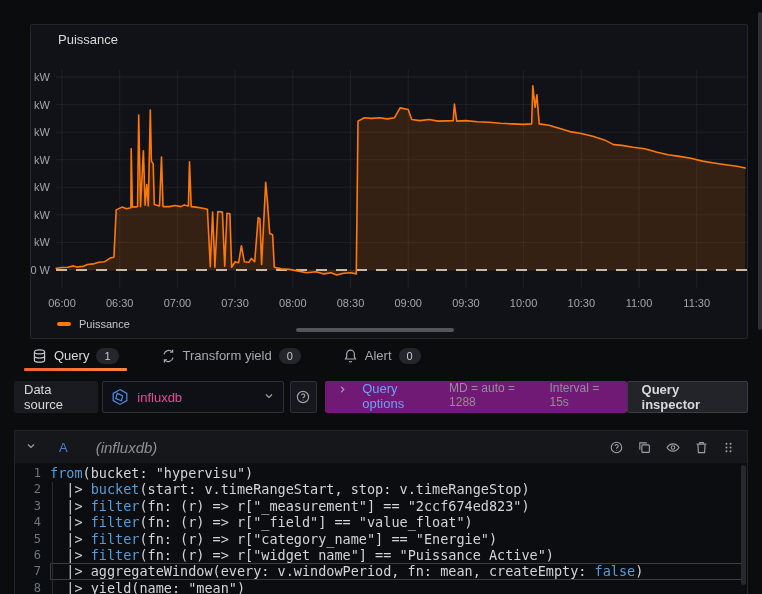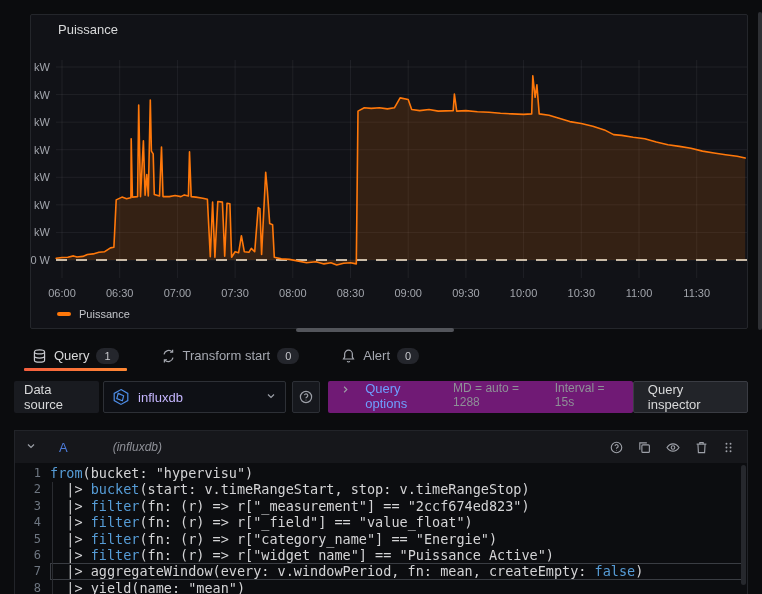--- a/index.html
+++ b/index.html
@@ -1,20 +1,20 @@
 <!DOCTYPE html>
 <html><head>
 <meta charset="utf-8">
 <style>
   html,body{margin:0;padding:0;background:#0b0c0e;}
   .stage{position:relative;width:762px;height:594px;overflow:hidden;background:#0b0c0e;
          font-family:"Liberation Sans",sans-serif;color:#d8d9da;}
 
   
-  .panel{position:absolute;left:30px;top:14px;width:718px;height:315px;
+  .panel{position:absolute;left:30px;top:24px;width:718px;height:315px;
          background:#111217;border:1px solid #24262b;border-radius:2px;box-sizing:border-box;}
   .panel-title{position:absolute;left:27px;top:7px;font-size:13px;font-weight:500;color:#d8d9da;}
   .chart-svg{position:absolute;left:0;top:0;}
   .legend{position:absolute;left:26px;top:293px;display:flex;align-items:center;gap:8px;}
   .legend-swatch{width:14px;height:4px;border-radius:2px;}
   .legend-label{font-size:11px;color:#c4c6cb;}
 
   
   .resize-handle{position:absolute;left:296px;top:328px;width:158px;height:4px;
                  border-radius:2px;background:#53555b;}
@@ -30,38 +30,38 @@
   .ticon{display:flex;align-items:center;}
   .ticon svg{stroke:#a5a8b0;fill:none;stroke-width:1.3;}
   .tab.active .ticon svg{stroke:#c8cacf;}
 
   
   .toolbar{position:absolute;left:14px;top:381px;width:734px;height:32px;display:flex;align-items:stretch;}
   .ds-label{background:#191b20;border-radius:2px;padding:16px 10px;display:flex;align-items:center;
             font-size:13px;color:#d8d9da;margin-right:4px;}
   .ds-select{width:196px;background:#0e1015;border:1px solid #2d3036;border-radius:2px;
              display:flex;align-items:center;gap:8px;padding:0 8px;box-sizing:border-box;cursor:pointer;}
-  .ds-select .ds-name{font-size:13px;color:#c4b5fd;flex:1;}
+  .ds-select .ds-name{font-size:13px;color:#ec4899;flex:1;}
   .iconbox{margin-left:6px;width:28px;background:#16181d;border:1px solid #2d3036;border-radius:2px;
            display:flex;align-items:center;justify-content:center;cursor:pointer;}
   .qopts{margin-left:8px;background:#701a75;border-radius:2px;display:flex;
          gap:14px;padding:0 12px;}
   .qopts .qo-link{font-size:13px;color:#6e9fff;cursor:pointer;}
   .qo-meta{font-size:12px;color:#8e9097;}
   .tb-spacer{flex:1;}
   .inspector-btn{background:#222429;border:1px solid #3a3c43;border-radius:2px;
-                 display:flex;align-items:center;padding:0 14px;font-size:13px;font-weight:400;
+                 display:flex;align-items:center;padding:0 14px;font-size:13px;font-weight:700;
                  color:#d8d9da;cursor:pointer;}
 
   
   .qcard{position:absolute;left:14px;top:430px;width:734px;height:164px;background:#0d0e11;
          border:1px solid #222429;border-bottom:none;box-sizing:border-box;}
   .qhead{height:32px;background:#16171b;display:flex;align-items:center;padding:0 10px;gap:10px;}
   .qref{font-size:13px;font-weight:500;color:#4d7cdb;margin-left:12px;}
-  .qds-hint{font-size:12px;font-style:italic;color:#8e9097;margin-left:35px;}
+  .qds-hint{font-size:15px;font-style:italic;color:#8e9097;margin-left:18px;}
   .qhead-spacer{flex:1;}
   .qicons{display:flex;align-items:center;gap:13px;margin-right:2px;}
   .qicons svg{stroke:#9da0a8;fill:none;stroke-width:1.2;cursor:pointer;}
   .chev svg{stroke:#9da0a8;fill:none;stroke-width:1.6;}
 
   
   .editor{position:relative;height:131px;background:#0c0d10;padding-top:2px;overflow:hidden;
           font-family:"DejaVu Sans Mono",monospace;font-size:13.5px;}
   .code-line{display:flex;height:16.4px;line-height:16.4px;}
   .ln{width:26px;text-align:right;padding-right:9px;color:#6e7681;font-size:12px;flex:none;}
@@ -148,21 +148,21 @@
     </div>
     <div class="tab">
       <span class="ticon">
         <svg width="15" height="16" viewBox="0 0 16 16">
             <path d="M3.2 6.2A5.2 5.2 0 0 1 12 3.6"></path>
             <polyline points="12.4,1.2 12.4,4 9.6,4"></polyline>
             <path d="M12.8 9.8A5.2 5.2 0 0 1 4 12.4"></path>
             <polyline points="3.6,14.8 3.6,12 6.4,12"></polyline>
           </svg>
       </span>
-      <span class="tab-label">Transform start</span>
+      <span class="tab-label">Transform yield</span>
       <span class="badge">0</span>
     </div>
     <div class="tab">
       <span class="ticon">
         <svg width="15" height="16" viewBox="0 0 16 16">
             <path d="M8 1.8a4.1 4.1 0 0 1 4.1 4.1v3.2l1.2 2.1H2.7l1.2-2.1V5.9A4.1 4.1 0 0 1 8 1.8z"></path>
             <path d="M6.7 13.4a1.35 1.35 0 0 0 2.6 0"></path>
           </svg>
       </span>
       <span class="tab-label">Alert</span>

